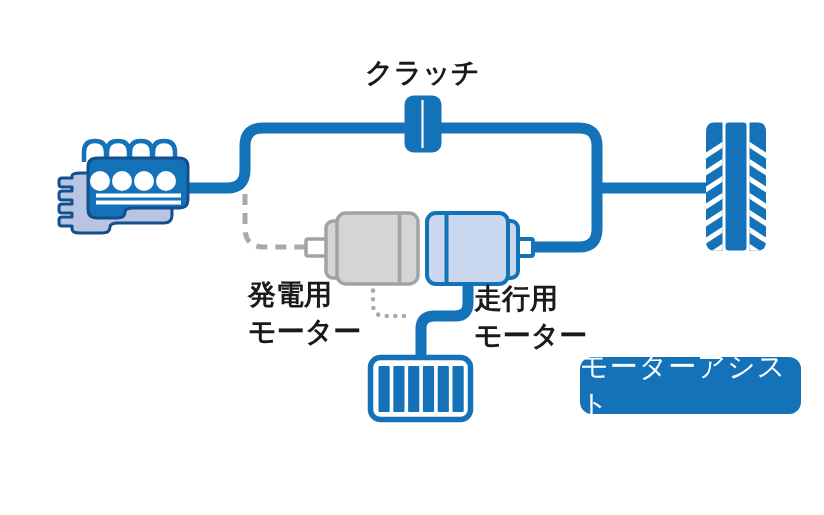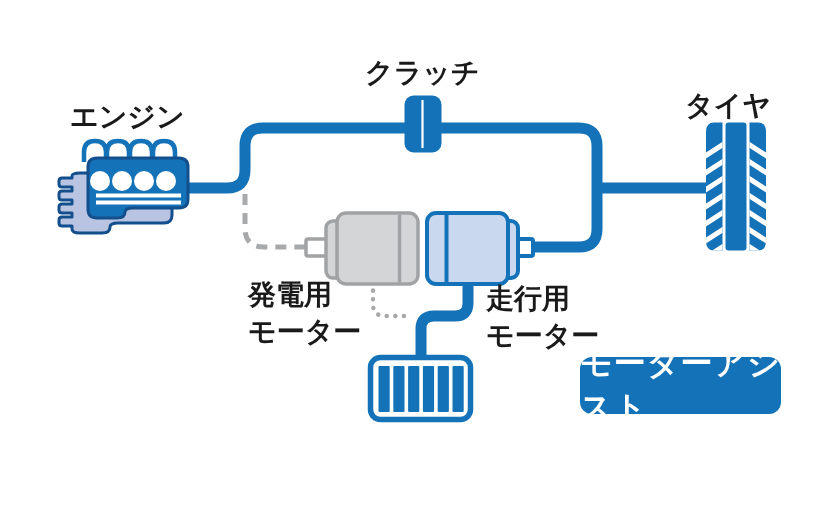--- a/index.html
+++ b/index.html
@@ -7,24 +7,24 @@
     position:relative;width:824px;height:515px;overflow:hidden;
     background:var(--background,#fff);
     font-family:"Liberation Sans","DejaVu Sans",sans-serif;
   }
   .stage svg{position:absolute;left:0;top:0;}
   .lbl{
     position:absolute;font-weight:bold;font-size:28px;line-height:37px;
     color:var(--text-black,#1a1a1a);white-space:nowrap;letter-spacing:0;
   }
   .badge{
-    position:absolute;left:580px;top:357px;width:201px;height:57px;
+    position:absolute;left:580px;top:357px;width:221px;height:57px;
     background:var(--primary-blue,#1472b8);color:var(--badge-text,#fff);
     border-radius:12px;display:flex;align-items:center;justify-content:center;
-    font-weight:bold;font-size:32px;letter-spacing:1px;
+    font-weight:normal;font-size:28px;letter-spacing:1px;
   }
   
   .pipe{stroke:var(--primary-blue);stroke-width:11;fill:none;}
   .pipe-dashed{stroke:var(--connector-gray);stroke-width:5;fill:none;stroke-dasharray:11 8;}
   .pipe-dotted{stroke:var(--connector-gray);stroke-width:4.5;fill:none;stroke-dasharray:0.1 8.5;stroke-linecap:round;}
   .eng-shadow{fill:var(--engine-shadow-fill);stroke:var(--dark-outline);stroke-width:3;stroke-linejoin:round;}
   .eng-body{fill:var(--primary-blue);stroke:var(--dark-outline);stroke-width:3;stroke-linejoin:round;}
   .eng-dome{fill:#fff;stroke:var(--primary-blue);stroke-width:4.5;}
   .white-fill{fill:#fff;}
   .blue-fill{fill:var(--primary-blue);}
@@ -114,29 +114,27 @@
       <path class="blue-fill" d="M 749.5 122.5 L 758 122.5 Q 766 122.5 766 132 L 766 241 Q 766 250.5 758 250.5 L 749.5 250.5 Z"></path>
       <g clip-path="url(#clip-tread-left)">
         <path class="tread-slash" d="M 702 158 L 727 142 M 702 175 L 727 159 M 702 192 L 727 176 M 702 209 L 727 193 M 702 226 L 727 210 M 702 243 L 727 227 M 702 260 L 727 244"></path>
       </g>
       <g clip-path="url(#clip-tread-right)">
         <path class="tread-slash" d="M 745 142 L 770 158 M 745 159 L 770 175 M 745 176 L 770 192 M 745 193 L 770 209 M 745 210 L 770 226 M 745 227 L 770 243 M 745 244 L 770 260"></path>
       </g>
     </g>
   </svg>
 
-  <div class="lbl" style="left:70px;top:98px;">エンジン</div>
   <div class="lbl" style="left:365px;top:54px;">クラッチ</div>
-  <div class="lbl" style="left:685px;top:87px;">タイヤ</div>
 
   <div class="lbl" style="left:248px;top:276px;">
     <div>発電用</div>
     <div>モーター</div>
   </div>
 
-  <div class="lbl" style="left:486px;top:280px;">
+  <div class="lbl" style="left:474px;top:280px;">
     <div>走行用</div>
     <div>モーター</div>
   </div>
 
 
   <div class="badge">モーターアシスト</div>
 </div>
 
 </body></html>

